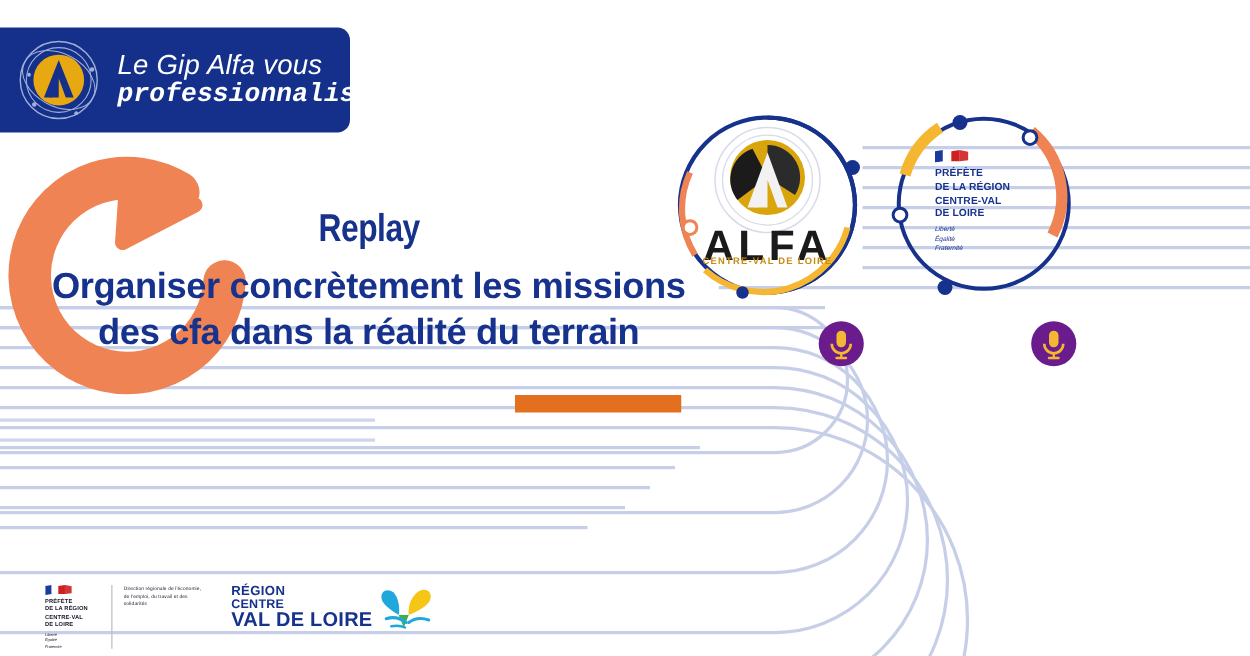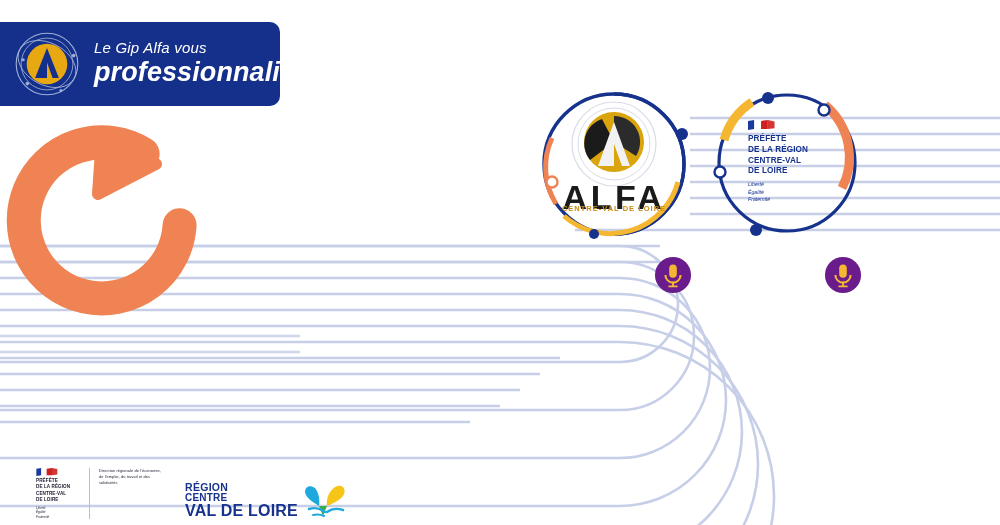--- a/index.html
+++ b/index.html
@@ -24,26 +24,26 @@
     position:absolute;left:-10px;top:22px;
     width:290px;height:84px;
     background:#15308A;
     border-radius:0 10px 10px 0;
     display:flex;align-items:center;
     z-index:6;
   }
   #brand-logo{width:70px;height:70px;margin-left:22px;flex:none;}
   #brand-text{margin-left:12px;color:#ffffff;line-height:1.12;}
   #brand-line1{
-    font-size:15px;font-style:italic;font-weight:400;
+    font-size:22px;font-style:italic;font-weight:400;
     letter-spacing:.2px;white-space:nowrap;
   }
   #brand-line2{
-    font-size:27px;font-style:italic;font-weight:bold;
-    letter-spacing:.1px;white-space:nowrap;
+    font-size:21px;font-style:italic;font-weight:bold;
+    letter-spacing:.1px;white-space:nowrap;font-family:Liberation Mono, monospace;
   }
 
   
   #replay-arrow{position:absolute;left:6px;top:118px;width:215px;height:240px;z-index:2;}
 
   
   #headline{
     position:absolute;left:30px;top:165px;width:530px;
     text-align:center;z-index:5;
   }
@@ -100,21 +100,21 @@
     text-align:right;width:255px;
     font-size:16px;color:#16328C;letter-spacing:.2px;margin-bottom:1px;
   }
   #url-row{display:flex;align-items:center;gap:8px;}
   #url-text{font-size:21px;font-weight:bold;color:#16328C;letter-spacing:-.2px;}
   #globe-icon{width:40px;height:40px;flex:none;}
 
   
   #footer-logos{
     position:absolute;left:36px;top:468px;z-index:6;
-    display:flex;align-items:flex-end;gap:24px;
+    display:flex;align-items:flex-start;gap:24px;
   }
   #rf-block{display:flex;align-items:flex-start;gap:9px;}
   #rf-left{width:44px;}
   #rf-flag{width:22px;height:8px;display:block;margin-bottom:2px;}
   #rf-title{font-size:4.6px;font-weight:bold;color:#1a1a2e;line-height:1.4;letter-spacing:.1px;}
   #rf-motto{margin-top:2px;font-size:3.1px;font-style:italic;color:#1a1a2e;line-height:1.45;}
   #rf-divider{width:1px;align-self:stretch;background:#bdbdc9;}
   #dreets-text{font-size:3.9px;color:#1a1a2e;line-height:1.55;width:62px;letter-spacing:.1px;}
 
   #region-block{display:flex;align-items:center;gap:5px;}
@@ -186,20 +186,27 @@
     </div>
   </div>
 
   <svg id="replay-arrow" viewBox="0 0 215 240" aria-hidden="true">
     <path d="M171 92
              A 78 78 0 1 1 120 30" fill="none" stroke="#EF8354" stroke-width="34" stroke-linecap="round" transform="rotate(12 100 112)"></path>
     <path d="M96 18 L150 46 L92 76 Z" fill="#EF8354"></path>
     <path d="M96 18 L150 46 L92 76 Z" fill="#EF8354" stroke="#EF8354" stroke-width="12" stroke-linejoin="round"></path>
   </svg>
 
+  <div id="headline">
+    <div id="replay-label">Replay</div>
+    <div id="headline-title">
+      <span id="title-underline"></span>
+      <span id="headline-title-text">Organiser concrètement les missions des cfa dans la réalité du terrain</span>
+    </div>
+  </div>
 
   <div id="circle-alfa" class="logo-circle">
     <svg viewBox="0 0 156 156" width="156" height="156" aria-hidden="true">
 
       <circle cx="78" cy="78" r="70" fill="none" stroke="#16328C" stroke-width="3.4"></circle>
       <path d="M78 8 A70 70 0 0 1 78 148" fill="none" stroke="#16328C" stroke-width="3.4"></path>
       <path d="M20 118 A70 70 0 0 1 16 52" fill="none" stroke="#EF8354" stroke-width="5"></path>
       <path d="M28 130 A70 70 0 0 0 142 96" fill="none" stroke="#F5B731" stroke-width="5"></path>
 
       <circle cx="78" cy="58" r="42" fill="none" stroke="#d8dce9" stroke-width="1.2"></circle>

